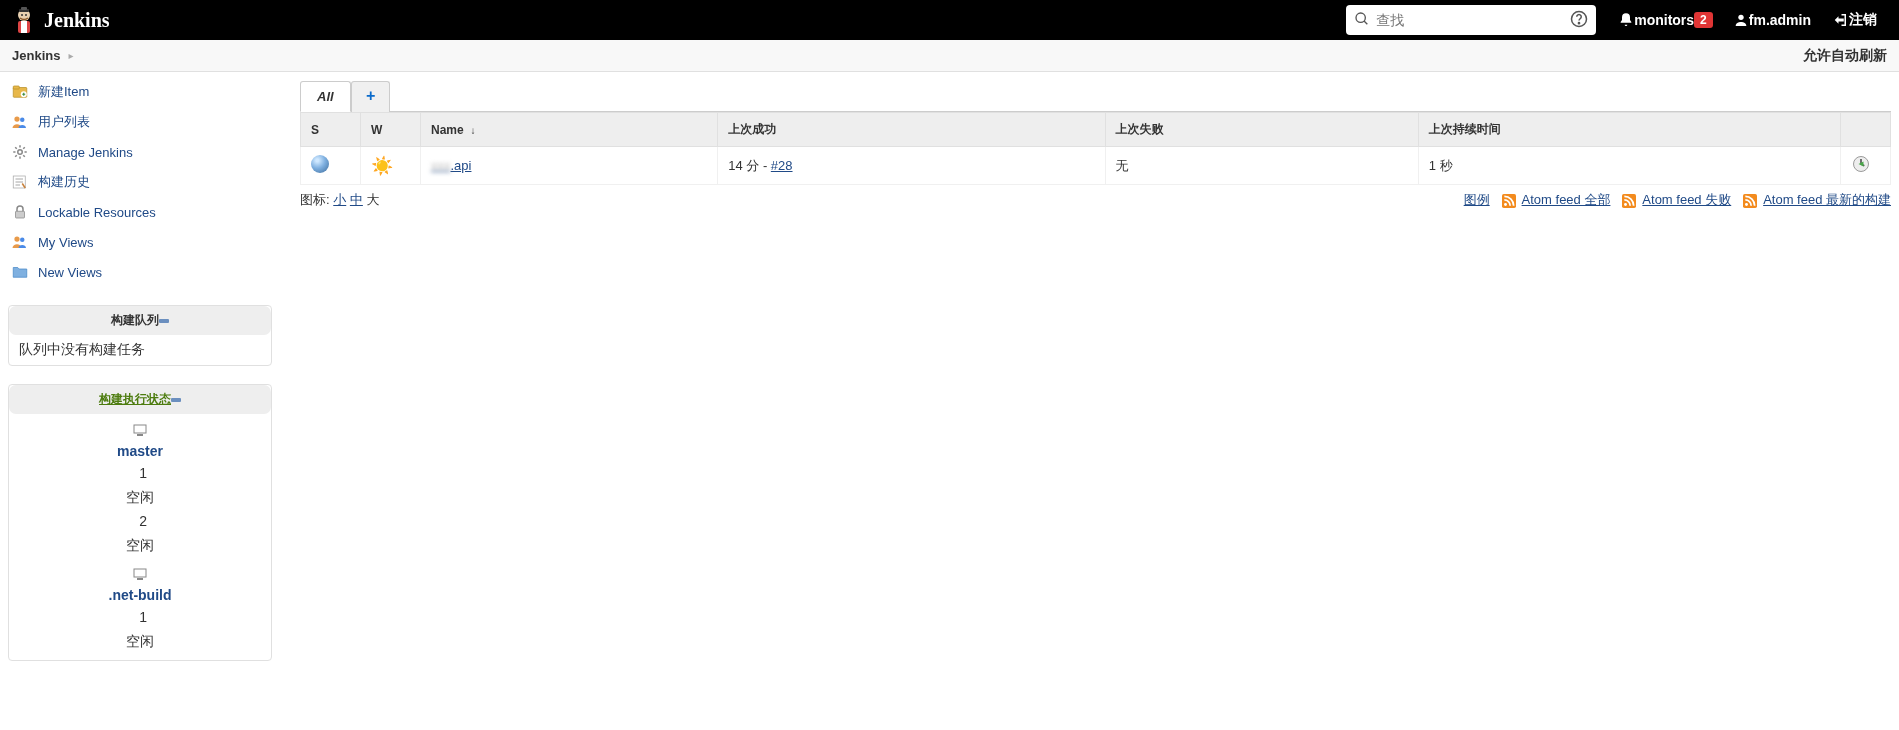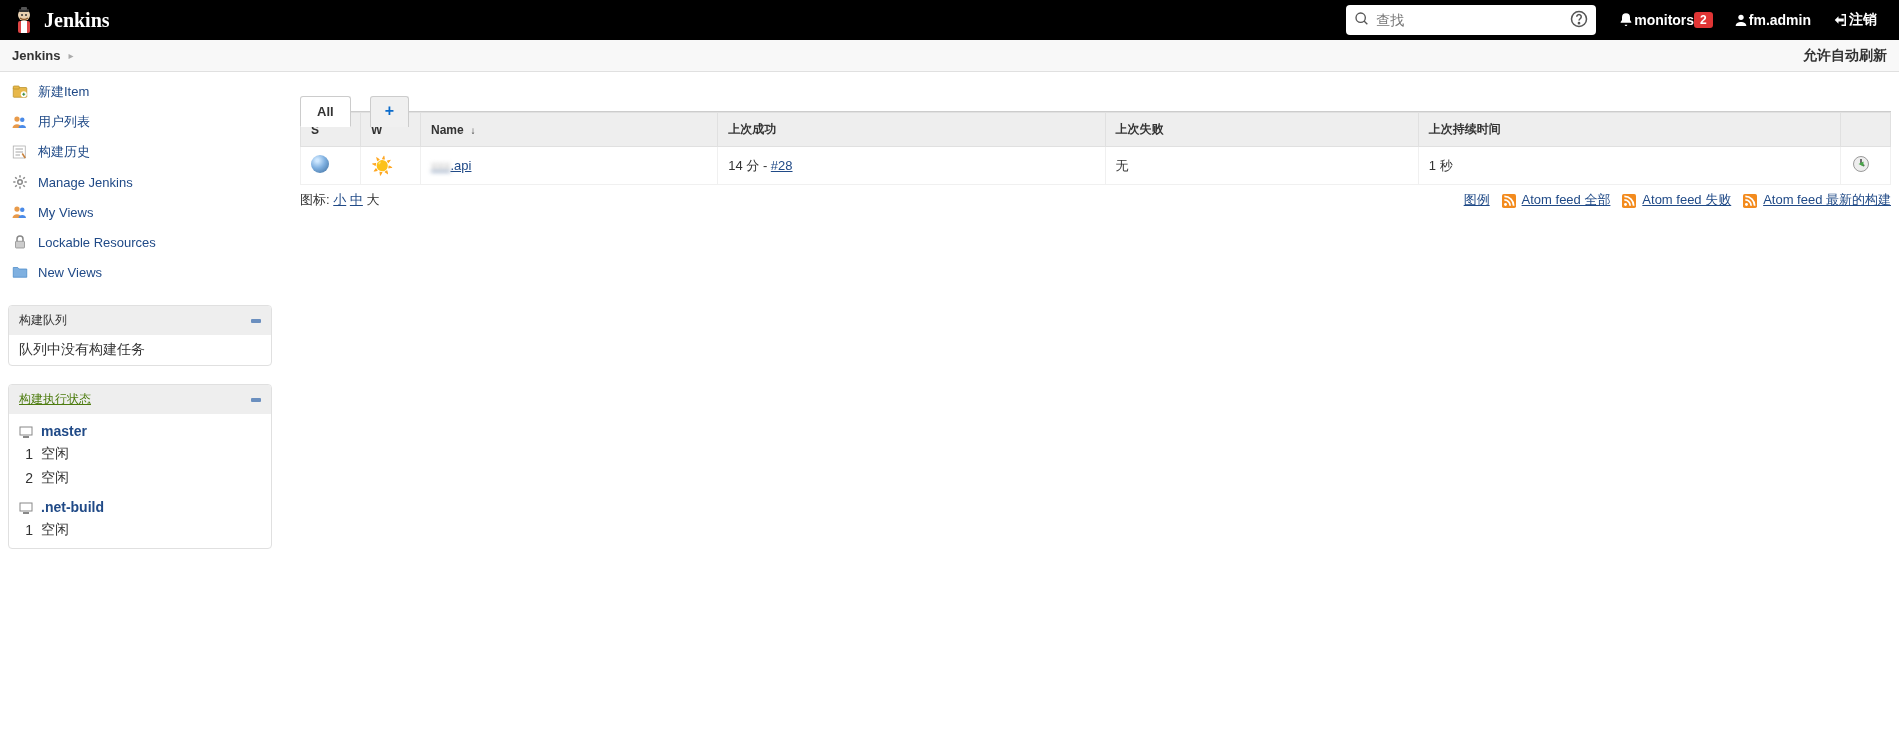--- a/index.html
+++ b/index.html
@@ -32,35 +32,35 @@
 .main-panel { flex: 1; padding: 8px 8px 8px 20px; }
 
 
 .task-list { list-style: none; }
 .task-list li { display: flex; align-items: center; gap: 8px; padding: 5px 2px; cursor: pointer; }
 .task-list li a { color: #204A87; }
 .task-list .ico { width: 20px; height: 20px; display: inline-flex; align-items: center; justify-content: center; }
 
 
 .pane-frame { margin-top: 18px; border: 1px solid #e0e0e0; border-radius: 4px; overflow: hidden; }
-.pane-header { background: #eee; padding: 6px 10px; font-weight: normal; font-size: 12px; display: flex; align-items: center; justify-content: space-between; }
+.pane-header { background: #eee; padding: 6px 10px; font-weight: bold; font-size: 12px; display: flex; align-items: center; justify-content: center; border-radius: 7px; }
 .pane-header a { color: #4d7c0f; text-decoration: underline; }
 .pane-header .collapse-ico { width: 10px; height: 4px; background: #6b8fbf; border-radius: 1px; cursor: pointer; }
 .pane-body { padding: 6px 10px; font-size: 14px; }
-.pane-body .row { display: flex; align-items: center; gap: 8px; padding: 3px 0; }
+.pane-body .row { display: flex; align-items: center; gap: 8px; padding: 3px 0; flex-direction: column; }
 .pane-body .row a { color: #204A87; font-weight: bold; }
 .pane-body .comp-ico { width: 14px; height: 12px; display: inline-block; }
 
 
 .page-actions { text-align: right; padding: 4px 0; }
 .page-actions a { color: #204A87; text-decoration: underline; }
 .page-actions .pencil { color: #c8a030; margin-right: 2px; }
 
 .tabs { display: flex; border-bottom: 1px solid #ccc; }
-.tab { padding: 7px 16px; border: 1px solid #ccc; border-bottom: none; background: #f0f0f0; margin-right: 19px; cursor: pointer; font-weight: bold; font-size: 13px; border-radius: 3px 3px 0 0; position: relative; top: 16px; }
+.tab { padding: 7px 16px; border: 1px solid #ccc; border-bottom: none; background: #f0f0f0; margin-right: 0; cursor: pointer; font-weight: bold; font-size: 13px; border-radius: 3px 3px 0 0; position: relative; top: 1px; font-style: italic; }
 .tab.active { background: #fff; border-bottom: 1px solid #fff; }
 .tab.add { color: #0b6bcb; font-weight: bold; font-size: 16px; padding: 5px 14px; }
 
 .job-table { width: 100%; border-collapse: collapse; margin-top: 0; }
 .job-table th { background: #eee; text-align: left; padding: 8px 10px; font-size: 12px; font-weight: bold; border: 1px solid #e0e0e0; }
 .job-table td { padding: 7px 10px; font-size: 13px; border: 1px solid #f0f0f0; }
 .job-table .sort-arrow { font-size: 10px; margin-left: 4px; }
 .job-name { color: #204A87; text-decoration: underline; }
 .blurred { color: #bbb; filter: blur(2px); }
 
@@ -159,55 +159,55 @@
               <circle cx="15" cy="9" r="3" fill="#4a8ae8"></circle>
               <path d="M2 20c0-3 3-5 6-5s6 2 6 5z" fill="#e89a4a"></path>
               <path d="M10 20c0-2.5 2.5-4 5-4s5 1.5 5 4z" fill="#4a8ae8"></path>
             </svg>
           </span>
         <a>用户列表</a>
       </li>
       <li>
         <span class="ico">
             <svg width="18" height="18" viewBox="0 0 24 24">
+              <circle cx="12" cy="12" r="3" fill="none" stroke="#888" stroke-width="2"></circle>
+              <path d="M12 3v3M12 18v3M3 12h3M18 12h3M5.6 5.6l2.1 2.1M16.3 16.3l2.1 2.1M5.6 18.4l2.1-2.1M16.3 7.7l2.1-2.1" stroke="#888" stroke-width="2"></path>
+            </svg>
+          </span>
+        <a>Manage Jenkins</a>
+      </li>
+      <li>
+        <span class="ico">
+            <svg width="18" height="18" viewBox="0 0 24 24">
               <rect x="3" y="4" width="16" height="16" fill="#fff" stroke="#aaa"></rect>
               <path d="M6 8h10M6 12h10M6 16h6" stroke="#888"></path>
               <path d="M15 14l4 6" stroke="#c8803a" stroke-width="2"></path>
             </svg>
           </span>
         <a>构建历史</a>
       </li>
       <li>
         <span class="ico">
             <svg width="18" height="18" viewBox="0 0 24 24">
-              <circle cx="12" cy="12" r="3" fill="none" stroke="#888" stroke-width="2"></circle>
-              <path d="M12 3v3M12 18v3M3 12h3M18 12h3M5.6 5.6l2.1 2.1M16.3 16.3l2.1 2.1M5.6 18.4l2.1-2.1M16.3 7.7l2.1-2.1" stroke="#888" stroke-width="2"></path>
-            </svg>
-          </span>
-        <a>Manage Jenkins</a>
+              <rect x="6" y="11" width="12" height="9" rx="1" fill="#ccc" stroke="#888"></rect>
+              <path d="M8 11V8a4 4 0 0 1 8 0v3" fill="none" stroke="#888" stroke-width="2"></path>
+            </svg>
+          </span>
+        <a>Lockable Resources</a>
       </li>
       <li>
         <span class="ico">
             <svg width="18" height="18" viewBox="0 0 24 24">
               <circle cx="8" cy="8" r="3.5" fill="#e89a4a"></circle>
               <circle cx="15" cy="9" r="3" fill="#4a8ae8"></circle>
               <path d="M2 20c0-3 3-5 6-5s6 2 6 5z" fill="#e89a4a"></path>
               <path d="M10 20c0-2.5 2.5-4 5-4s5 1.5 5 4z" fill="#4a8ae8"></path>
             </svg>
           </span>
         <a>My Views</a>
-      </li>
-      <li>
-        <span class="ico">
-            <svg width="18" height="18" viewBox="0 0 24 24">
-              <rect x="6" y="11" width="12" height="9" rx="1" fill="#ccc" stroke="#888"></rect>
-              <path d="M8 11V8a4 4 0 0 1 8 0v3" fill="none" stroke="#888" stroke-width="2"></path>
-            </svg>
-          </span>
-        <a>Lockable Resources</a>
       </li>
       <li>
         <span class="ico">
             <svg width="18" height="18" viewBox="0 0 24 24">
               <path d="M3 6h6l2 2h10v11H3z" fill="#7fb0e0" stroke="#4a8ac8"></path>
             </svg>
           </span>
         <a>New Views</a>
       </li>
     </ul>

